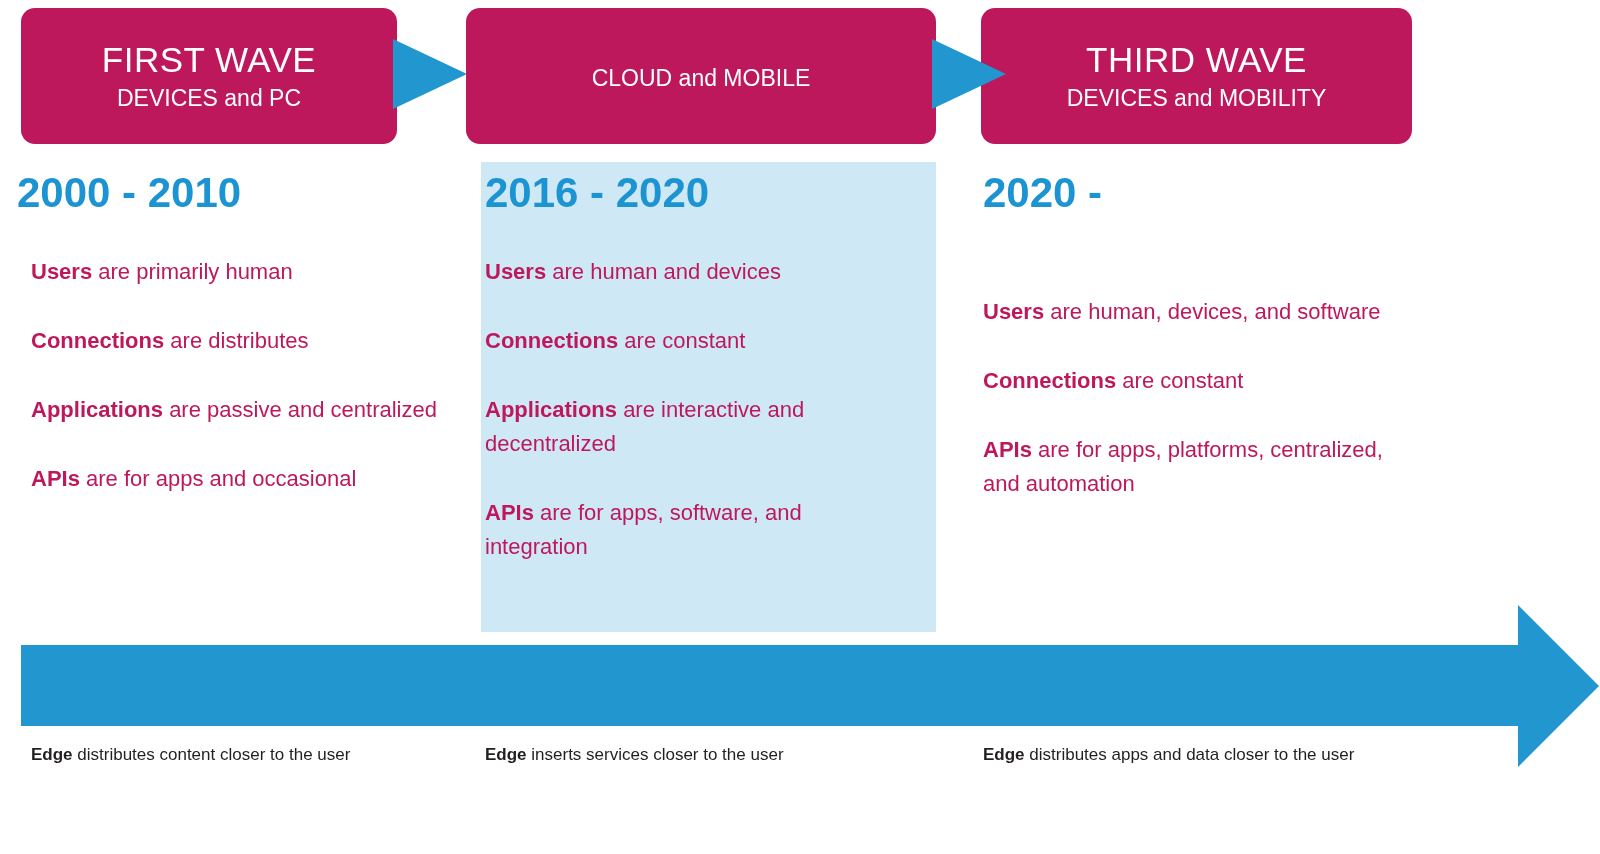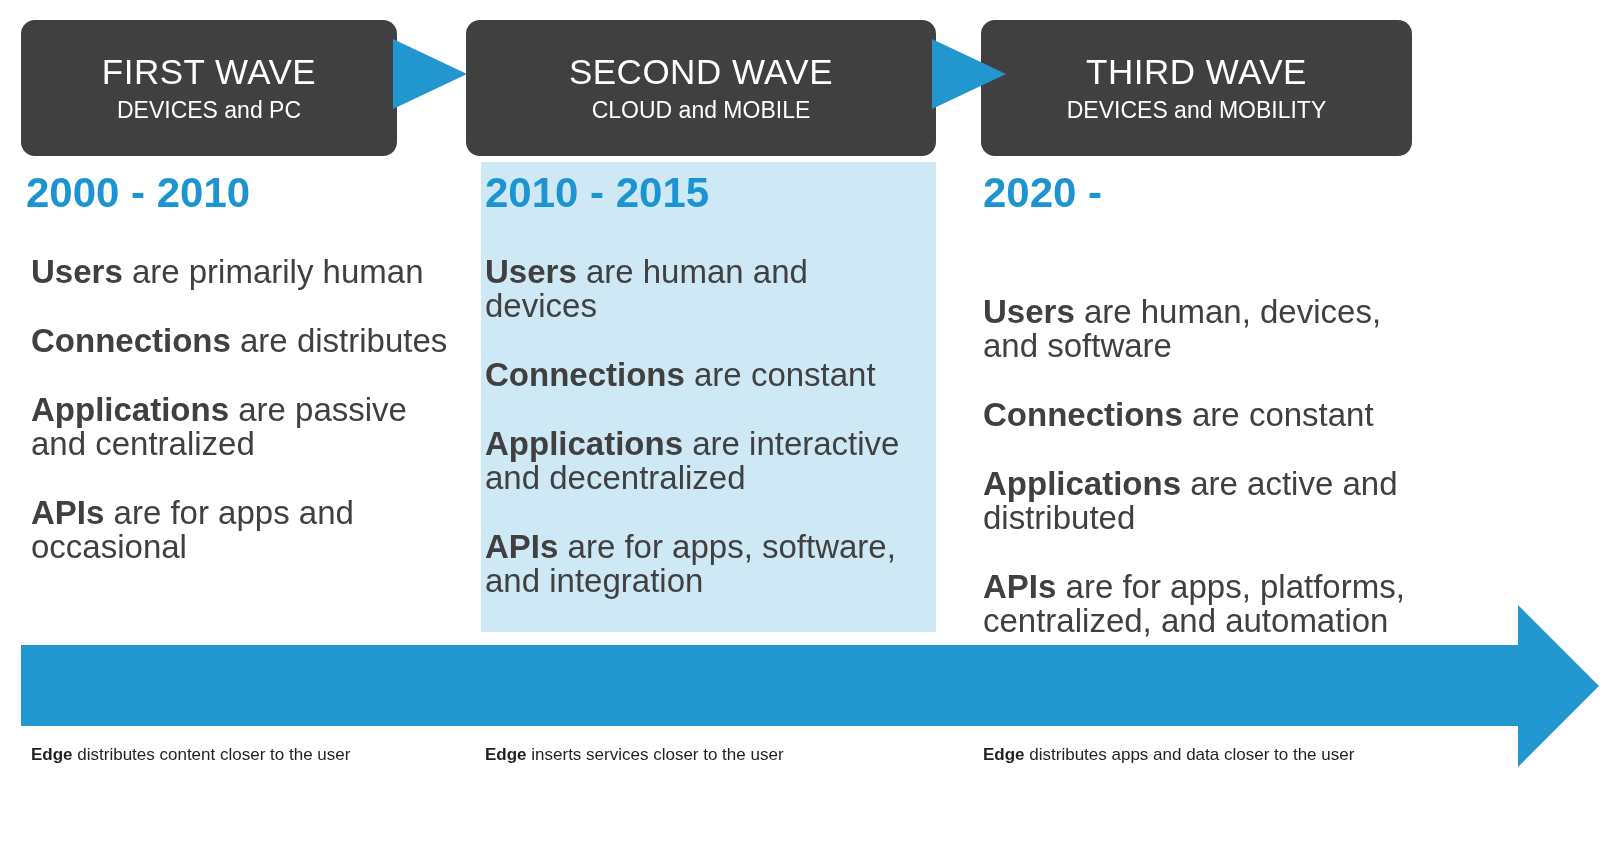--- a/index.html
+++ b/index.html
@@ -25,23 +25,23 @@
     left: 481px;
     top: 162px;
     width: 455px;
     height: 470px;
     background: #cfe8f6;
   }
 
   
   .wave-header {
     position: absolute;
-    top: 20px;
+    top: 8px;
     height: 136px;
-    background: #404040;
+    background: #be185d;
     border-radius: 14px;
     box-sizing: border-box;
     display: flex;
     flex-direction: column;
     align-items: center;
     justify-content: center;
   }
   .wave-header .wave-title {
     color: #ffffff;
     font-size: 35px;
@@ -75,37 +75,37 @@
 
   
   .year-label {
     position: absolute;
     color: #1d94d2;
     font-size: 42px;
     font-weight: bold;
     line-height: 46px;
     white-space: nowrap;
   }
-  #year-1 { left: 26px;  top: 170px; }
+  #year-1 { left: 17px;  top: 170px; }
   #year-2 { left: 485px; top: 170px; }
   #year-3 { left: 983px; top: 170px; }
 
   
   .facts-column {
     position: absolute;
     top: 255px;
   }
   #facts-1 { left: 31px;  width: 420px; }
   #facts-2 { left: 485px; width: 420px; }
   #facts-3 { left: 983px; width: 430px; margin-top: 40px; }
 
   .fact {
-    font-size: 33px;
+    font-size: 22px;
     line-height: 34px;
-    color: #404040;
+    color: #be185d;
     margin-bottom: 35px;
   }
   .fact:last-child { margin-bottom: 0; }
   .fact .lead {
     font-weight: bold;
   }
 
   
   #timeline-arrow {
     position: absolute;
@@ -134,21 +134,20 @@
 <div id="canvas">
 
   <div class="highlight-panel"></div>
 
   <div class="wave-header" id="wave-header-1">
     <div class="wave-title">FIRST WAVE</div>
     <div class="wave-sub">DEVICES and PC</div>
   </div>
 
   <div class="wave-header" id="wave-header-2">
-    <div class="wave-title">SECOND WAVE</div>
     <div class="wave-sub">CLOUD and MOBILE</div>
   </div>
 
   <div class="wave-header" id="wave-header-3">
     <div class="wave-title">THIRD WAVE</div>
     <div class="wave-sub">DEVICES and MOBILITY</div>
   </div>
 
   <div class="connector" id="connector-1">
     <svg width="74" height="70" viewBox="0 0 74 70" xmlns="http://www.w3.org/2000/svg">
@@ -156,41 +155,40 @@
     </svg>
   </div>
 
   <div class="connector" id="connector-2">
     <svg width="74" height="70" viewBox="0 0 74 70" xmlns="http://www.w3.org/2000/svg">
       <polygon points="0,0 0,70 74,35" fill="#2196cf"></polygon>
     </svg>
   </div>
 
   <div class="year-label" id="year-1">2000 - 2010</div>
-  <div class="year-label" id="year-2">2010 - 2015</div>
+  <div class="year-label" id="year-2">2016 - 2020</div>
   <div class="year-label" id="year-3">2020 -</div>
 
   <div class="facts-column" id="facts-1">
     <div class="fact"><span class="lead">Users</span><span> are primarily human</span></div>
     <div class="fact"><span class="lead">Connections</span><span> are distributes</span></div>
     <div class="fact"><span class="lead">Applications</span><span> are passive and centralized</span></div>
     <div class="fact"><span class="lead">APIs</span><span> are for apps and occasional</span></div>
   </div>
 
   <div class="facts-column" id="facts-2">
     <div class="fact"><span class="lead">Users</span><span> are human and devices</span></div>
     <div class="fact"><span class="lead">Connections</span><span> are constant</span></div>
     <div class="fact"><span class="lead">Applications</span><span> are interactive and decentralized</span></div>
     <div class="fact"><span class="lead">APIs</span><span> are for apps, software, and integration</span></div>
   </div>
 
   <div class="facts-column" id="facts-3">
     <div class="fact"><span class="lead">Users</span><span> are human, devices, and software</span></div>
     <div class="fact"><span class="lead">Connections</span><span> are constant</span></div>
-    <div class="fact"><span class="lead">Applications</span><span> are active and distributed</span></div>
     <div class="fact"><span class="lead">APIs</span><span> are for apps, platforms, centralized, and automation</span></div>
   </div>
 
   <div id="timeline-arrow">
     <svg width="1578" height="162" viewBox="0 0 1578 162" xmlns="http://www.w3.org/2000/svg" preserveAspectRatio="none">
       <polygon points="0,40 1497,40 1497,0 1578,81 1497,162 1497,121 0,121" fill="#2196cf"></polygon>
     </svg>
   </div>
 
   <div class="edge-note" id="edge-note-1"><span class="lead">Edge</span><span> distributes content closer to the user</span></div>

